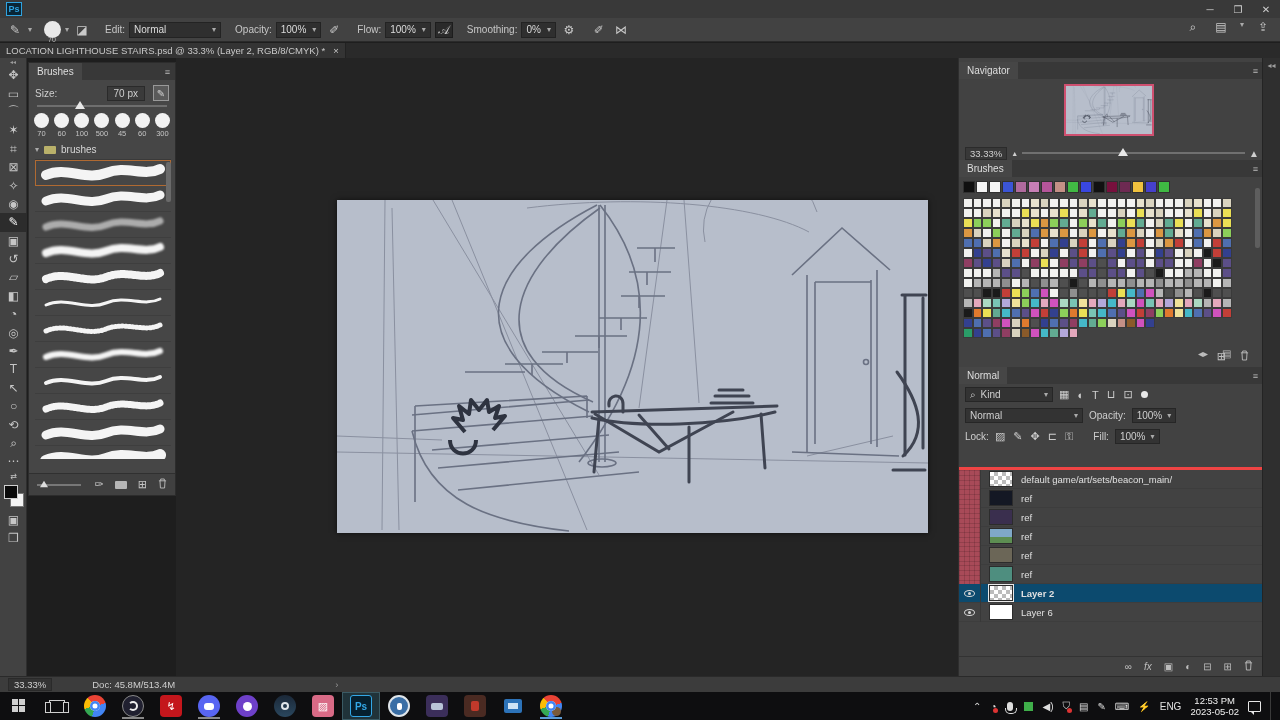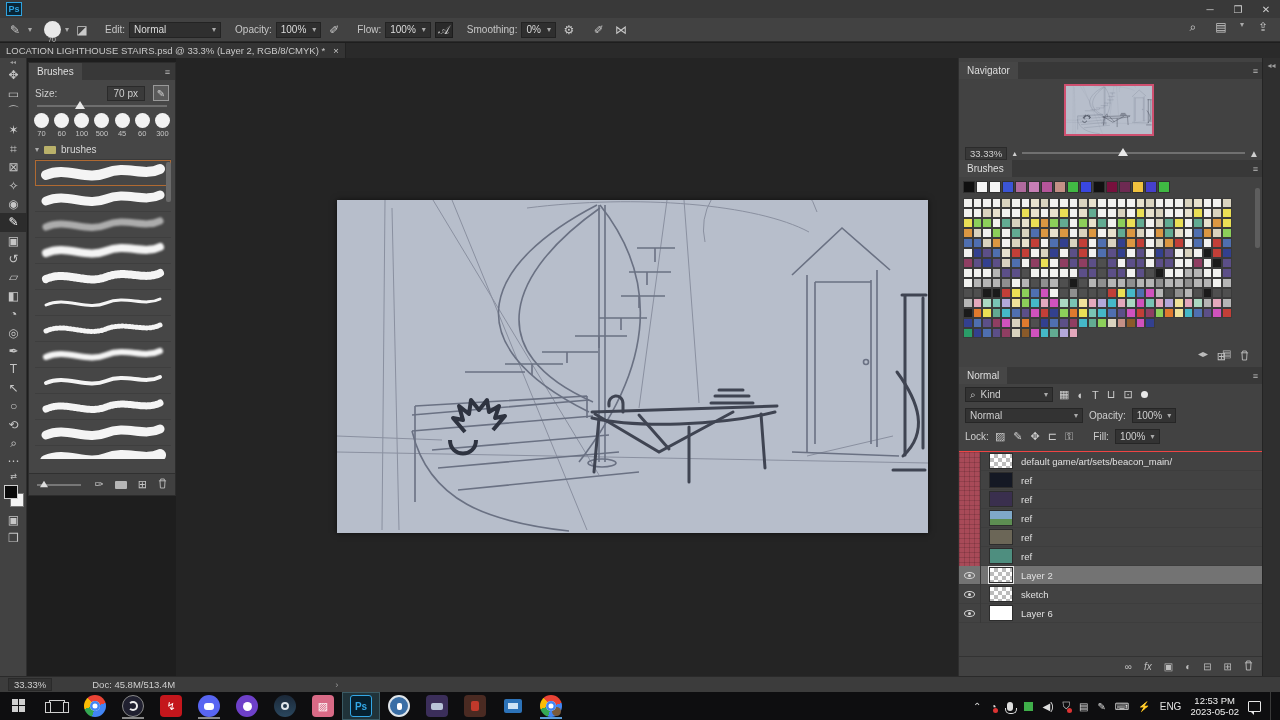--- a/index.html
+++ b/index.html
@@ -88,23 +88,23 @@
   .cell { display:inline-block; width:9.6px; height:9.6px; border:1px solid #3a3a3a; margin-right:0px; vertical-align:top;}
   .cell.empty { border-color:transparent; background:transparent;}
   #swatch-bottom { position:absolute; right:14px; bottom:2px; display:flex; gap:14px; color:#c2c2c2; font-size:11px;}
   #swatch-scroll { position:absolute; right:3px; top:28px; width:5px; height:60px; background:#5e5e5e; border-radius:2px;}
   
   #layers-panel { position:absolute; left:0; top:309px; width:304px; height:309px;}
   .lp-row { display:flex; align-items:center; gap:6px; padding:3px 6px; font-size:10px;}
   .lp-drop { background:#333; border:1px solid #262626; height:15px; display:flex; align-items:center; padding:0 4px; gap:5px;}
   .lp-icons { display:flex; gap:8px; color:#cdcdcd; font-size:11px; align-items:center;}
   .filter-dot { width:7px; height:7px; border-radius:50%; background:#e8e8e8;}
-  #layer-list { margin-top:4px; height:192px; overflow:hidden; border-top:1px solid #ef4444;}
+  #layer-list { margin-top:20px; height:192px; overflow:hidden; border-top:3px solid #ef4444;}
   .layer-row { height:19px; display:flex; align-items:center; border-bottom:1px solid #3d3d3d; position:relative;}
-  .layer-row.selected { background:#737373;}
+  .layer-row.selected { background:#0c4a6e;font-weight:bold;}
   .eye-cell { width:22px; height:19px; border-right:1px solid #383838; display:flex; align-items:center; justify-content:center;}
   .eye-cell.red { background:#a84a58; background-image:linear-gradient(#00000022 1px, transparent 1px),linear-gradient(90deg,#00000022 1px, transparent 1px); background-size:5px 5px;}
   .eye { width:11px; height:7px; border:1px solid #d8d8d8; border-radius:50%; position:relative;}
   .eye::after { content:""; position:absolute; left:3px; top:1.5px; width:3px; height:3px; background:#d8d8d8; border-radius:50%;}
   .layer-thumb { width:24px; height:16px; margin:0 8px 0 8px; border:1px solid #2c2c2c; flex:none;}
   .thumb-checker { background-image:conic-gradient(#bcbcbc 25%, #fff 0 50%, #bcbcbc 0 75%, #fff 0); background-size:8px 8px; background-color:#fff;}
   .thumb-landscape { background:linear-gradient(#7fa8c8 55%, #5d8e52 55%);}
   .layer-row.selected .layer-thumb { outline:1px solid #e8e8e8;}
   .layer-name { font-size:9.5px; color:#e0e0e0; white-space:nowrap;}
   #layers-bottom { position:absolute; bottom:0; left:0; width:100%; height:20px; border-top:1px solid #333;
@@ -635,27 +635,20 @@
     <span class="eye-cell">
             <span class="eye"></span>
           </span>
           <span class="layer-thumb thumb-checker"></span>
           <span class="layer-name">Layer 2</span>
         </div>
         <div class="layer-row ">
     <span class="eye-cell">
             <span class="eye"></span>
           </span>
-          <span class="layer-thumb thumb-checker"></span>
-          <span class="layer-name">sketch</span>
-        </div>
-        <div class="layer-row ">
-    <span class="eye-cell">
-            <span class="eye"></span>
-          </span>
           <span class="layer-thumb" style="background:#ffffff"></span>
           <span class="layer-name">Layer 6</span>
         </div>
       </div>
     <div id="layers-bottom">
       <span>∞</span>
       <span style="font-style:italic">fx</span>
       <span>▣</span>
       <span>◐</span>
       <span>⊟</span>

